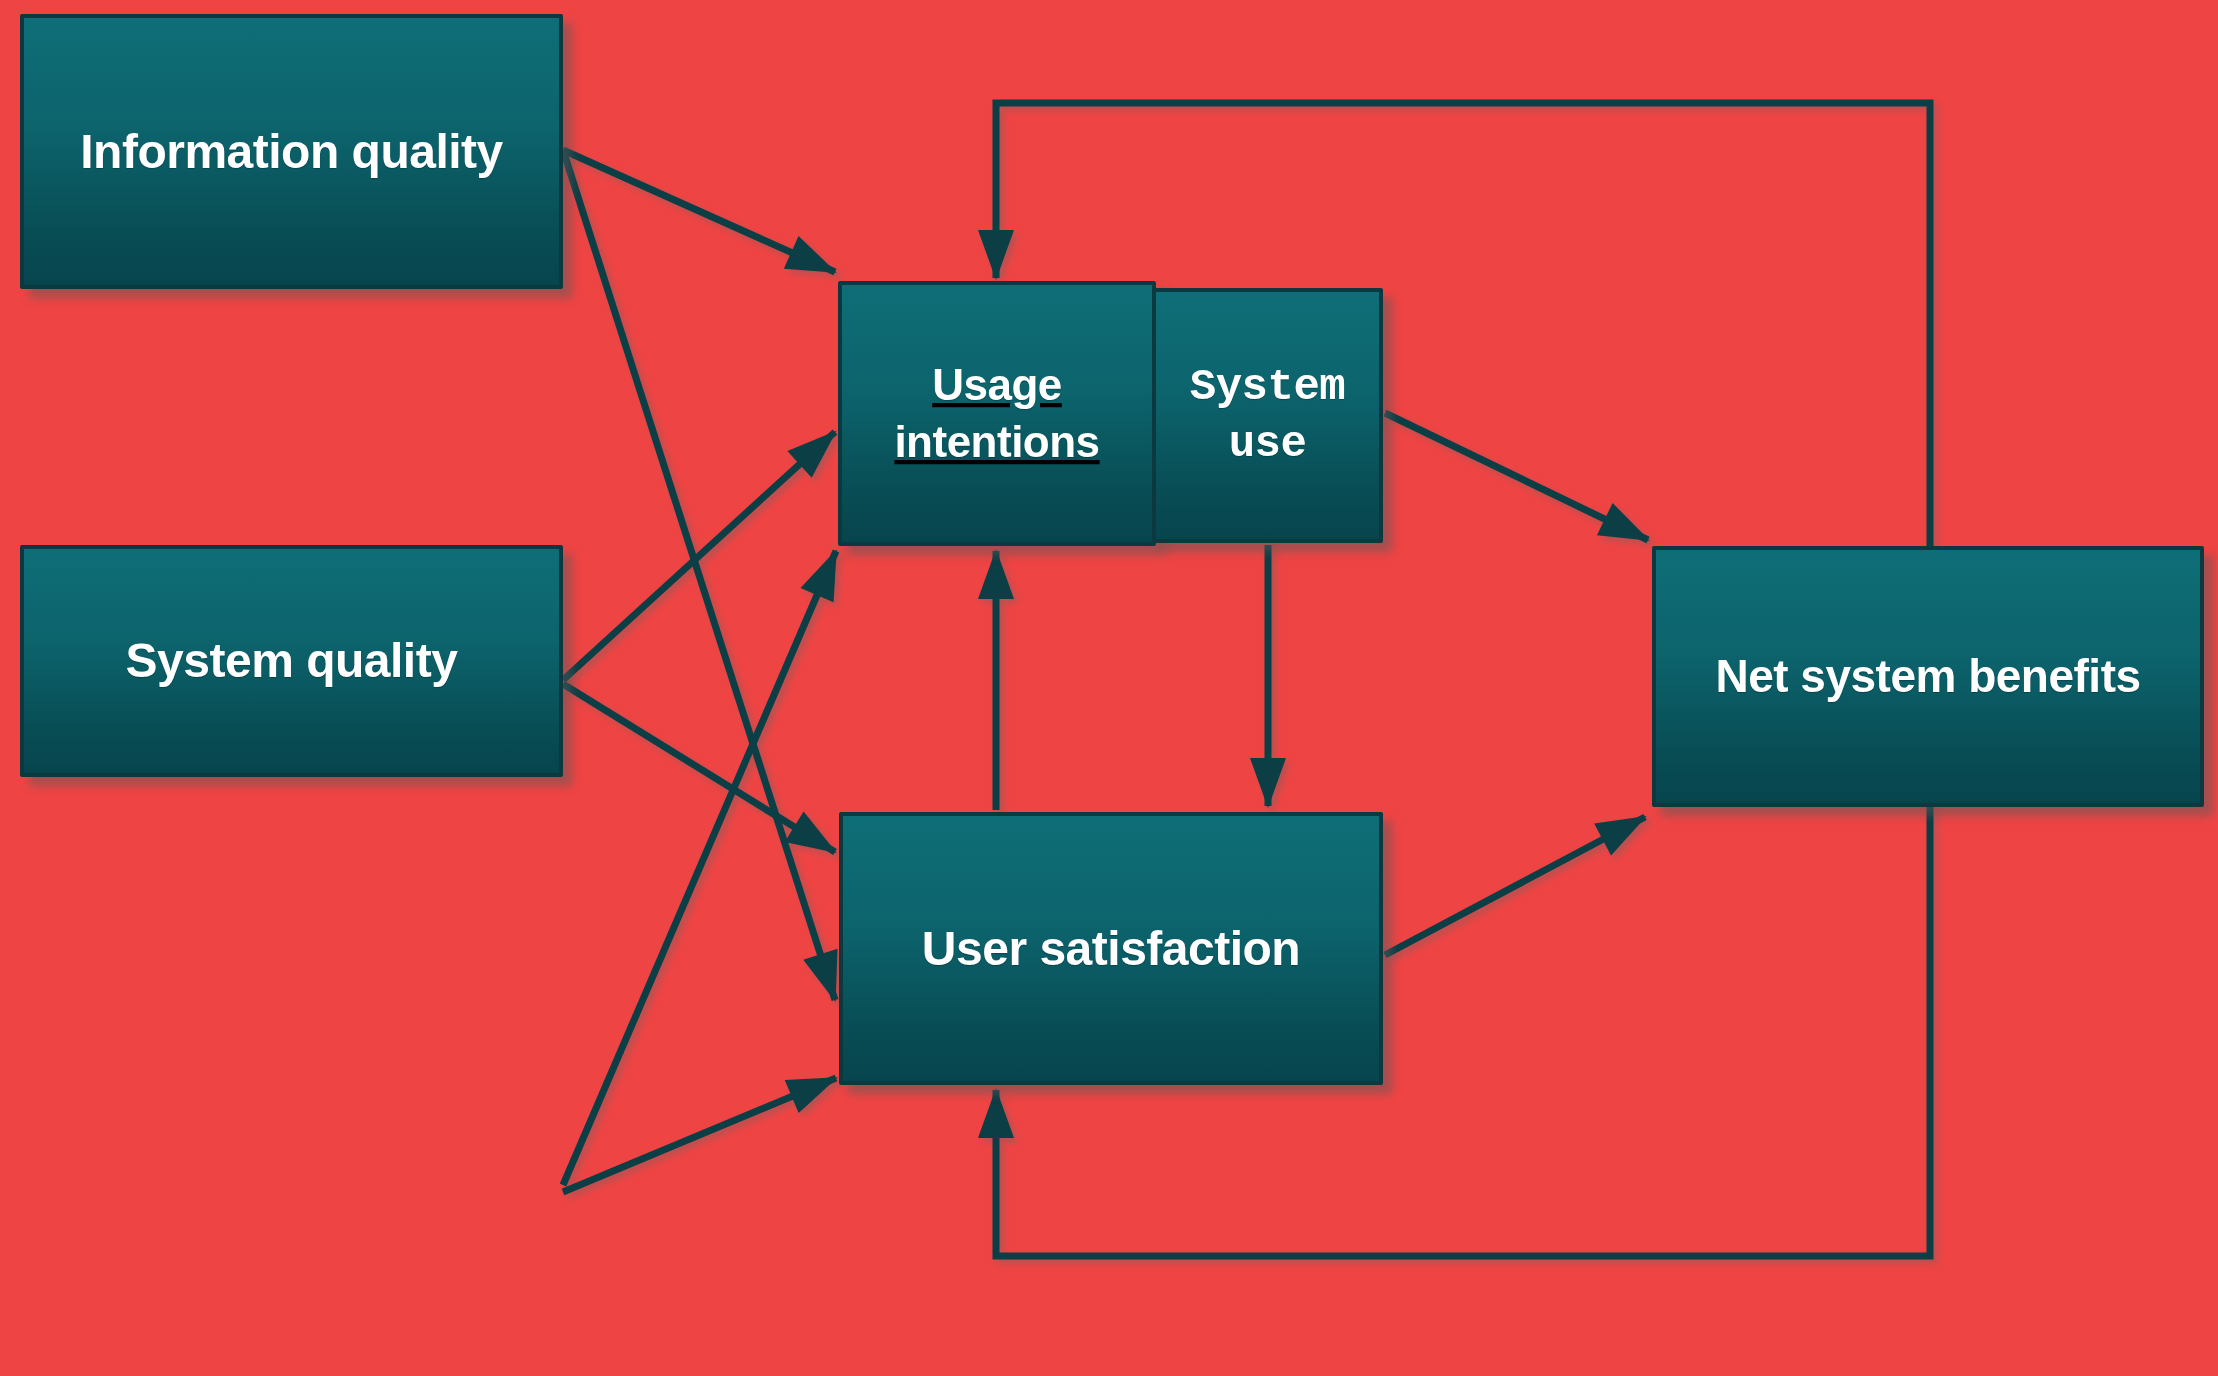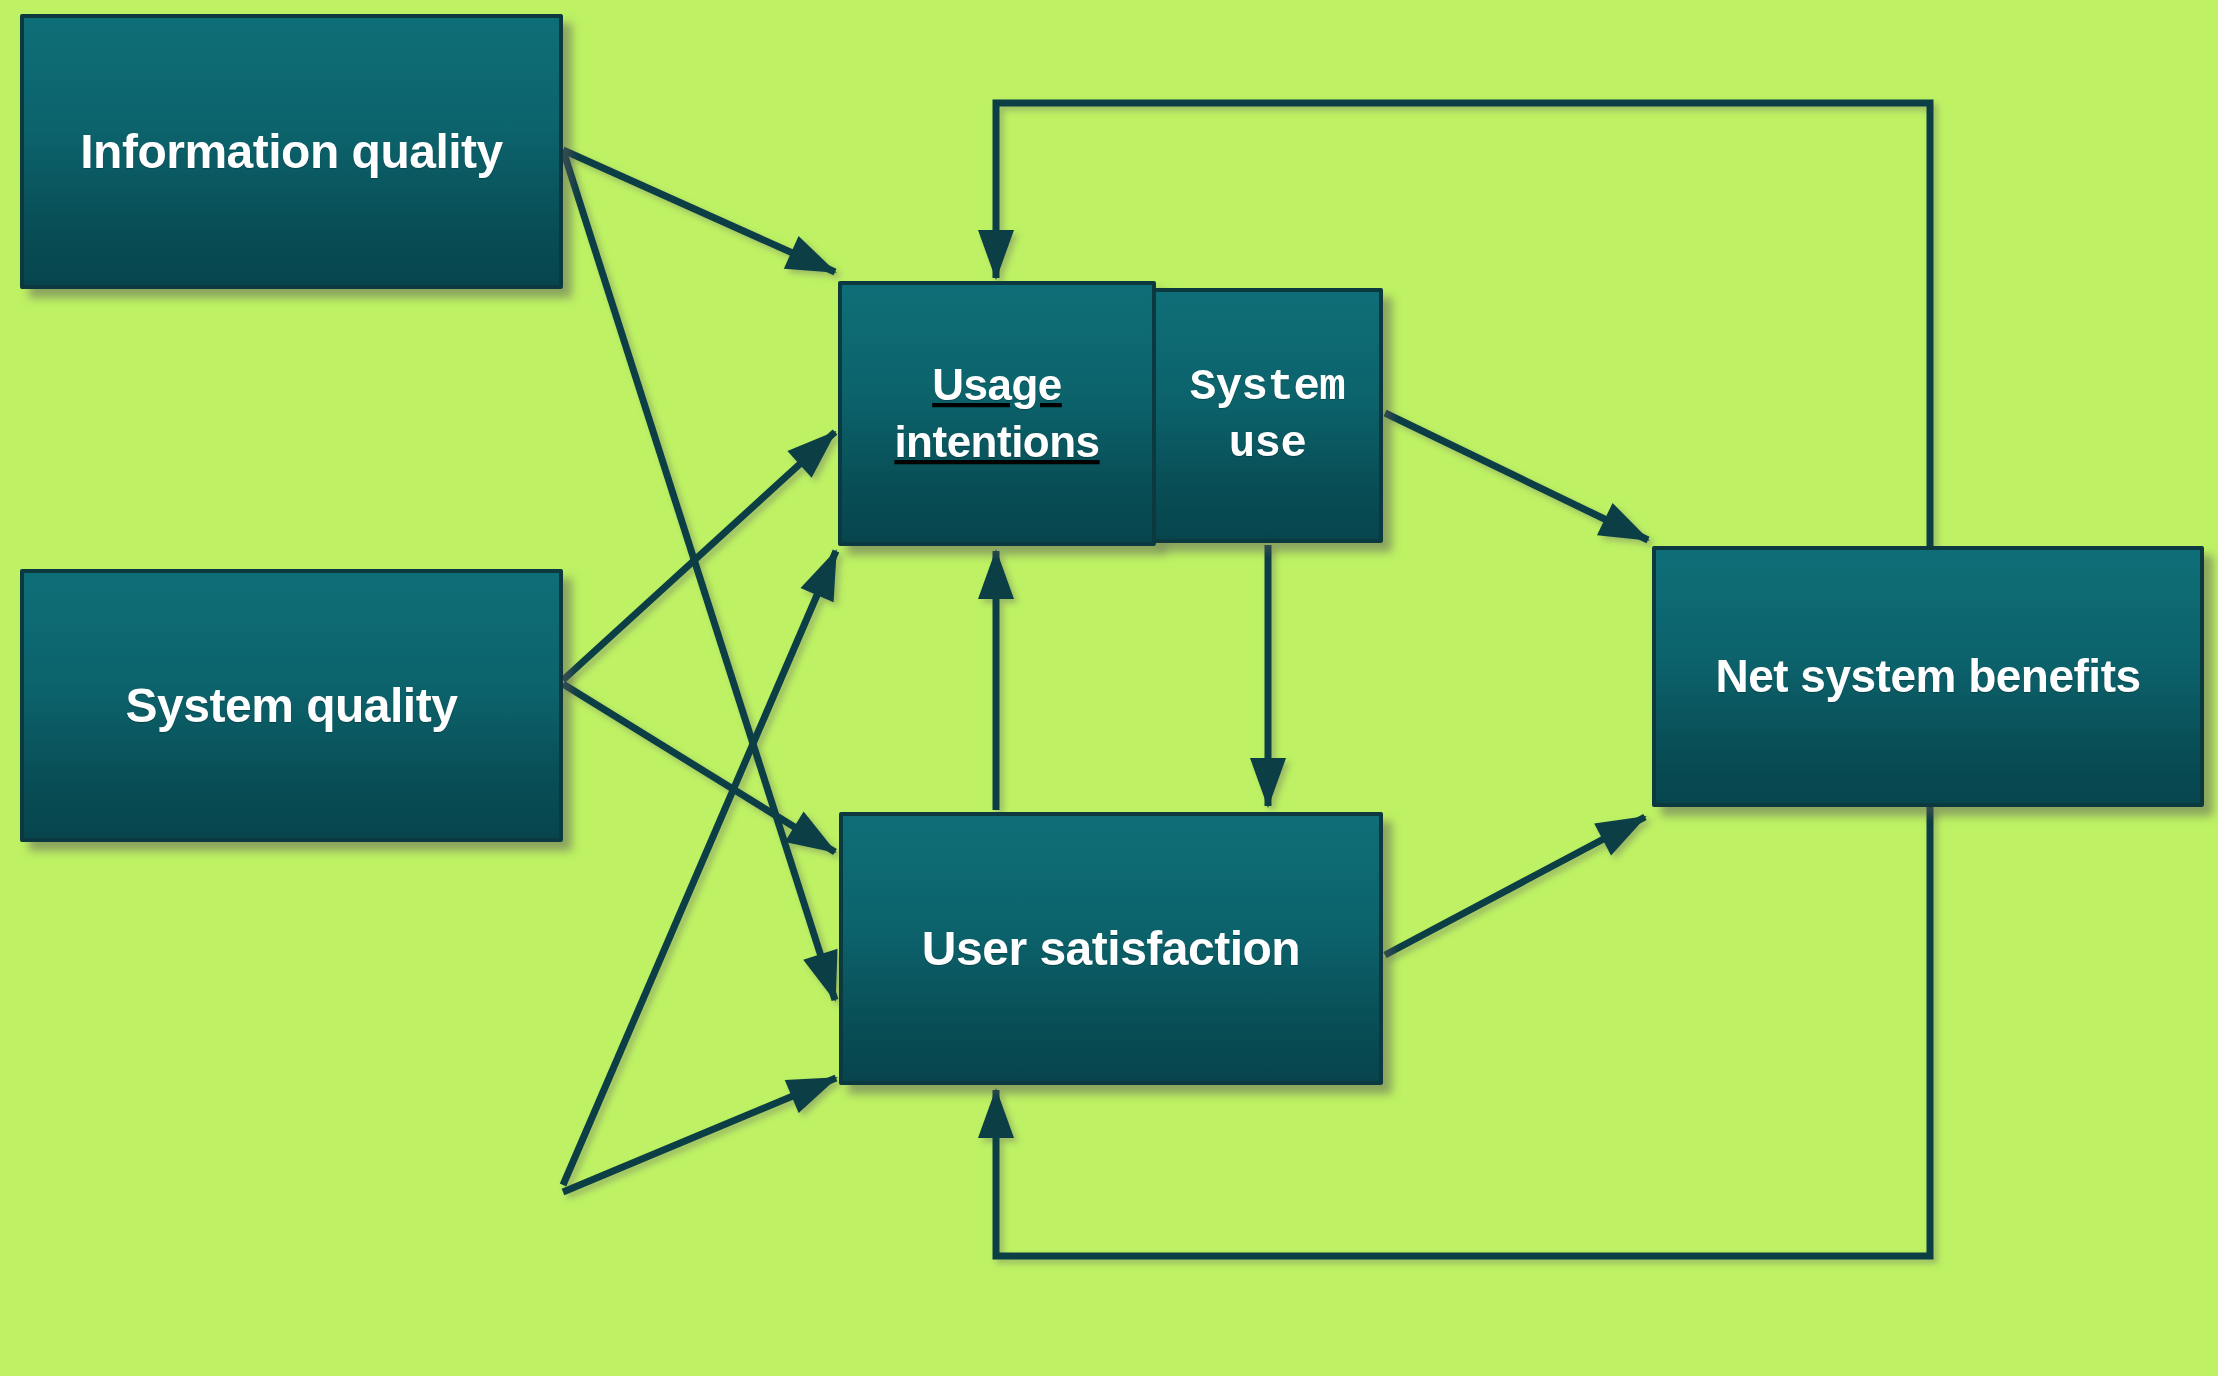--- a/index.html
+++ b/index.html
@@ -5,21 +5,21 @@
   html, body {
     margin: 0;
     padding: 0;
     background: #ffffff;
     font-family: "Liberation Sans", sans-serif;
   }
   #stage {
     position: relative;
     width: 2218px;
     height: 1376px;
-    background: #bef264;
+    background: #ef4444;
     overflow: hidden;
   }
   #edge-layer {
     position: absolute;
     left: 0; top: 0;
     width: 2218px;
     height: 1376px;
     filter: drop-shadow(4px 4px 3px rgba(100,100,100,0.40));
   }
   .node {
@@ -41,21 +41,21 @@
     line-height: 1.28;
     letter-spacing: -0.5px;
     white-space: pre-line;
     text-shadow: 0 1px 1px rgba(0,0,0,0.25);
   }
   .node-label.small { font-size: 44px; }
   .node-label.mid   { font-size: 46px; }
 
   
   #node-information-quality { left: 20px;   top: 14px;   width: 543px; height: 275px; }
-  #node-system-quality      { left: 20px;   top: 545px;  width: 543px; height: 273px; margin-top: 24px; }
+  #node-system-quality      { left: 20px;   top: 545px;  width: 543px; height: 232px; }
   #node-service-quality     { left: 20px;   top: 1087px; width: 543px; height: 275px; }
   #node-usage-intentions    { left: 838px;  top: 281px;  width: 318px; height: 265px; text-decoration: underline; }
   #node-system-use          { left: 1152px; top: 288px;  width: 231px; height: 255px; font-family: Liberation Mono, monospace; }
   #node-user-satisfaction   { left: 839px;  top: 812px;  width: 544px; height: 273px; text-align: center; }
   #node-net-system-benefits { left: 1652px; top: 546px;  width: 552px; height: 261px; }
 </style>
 </head>
 <body>
 
 <div id="stage">

